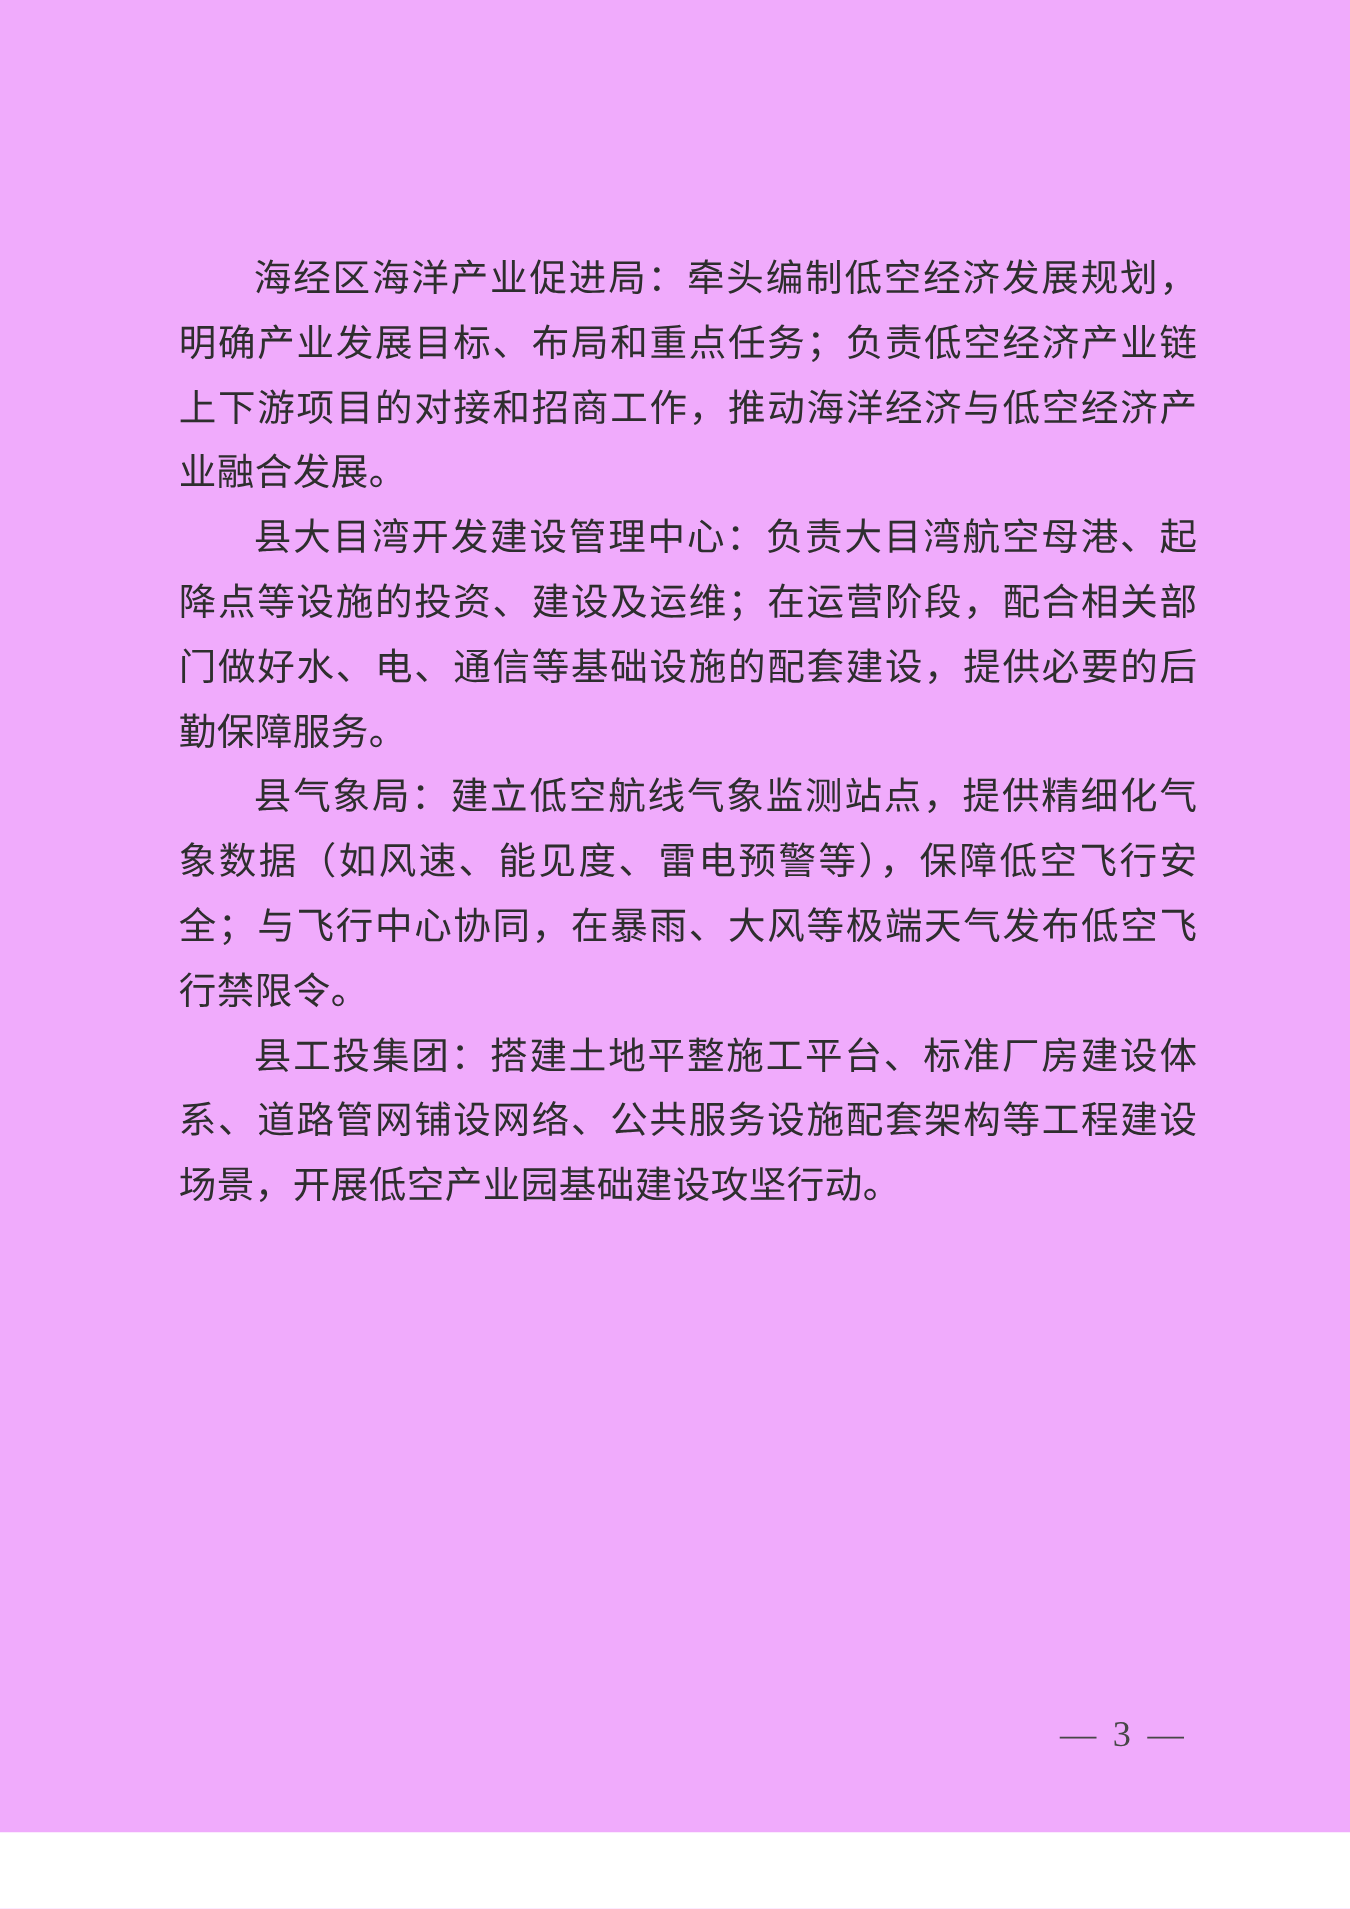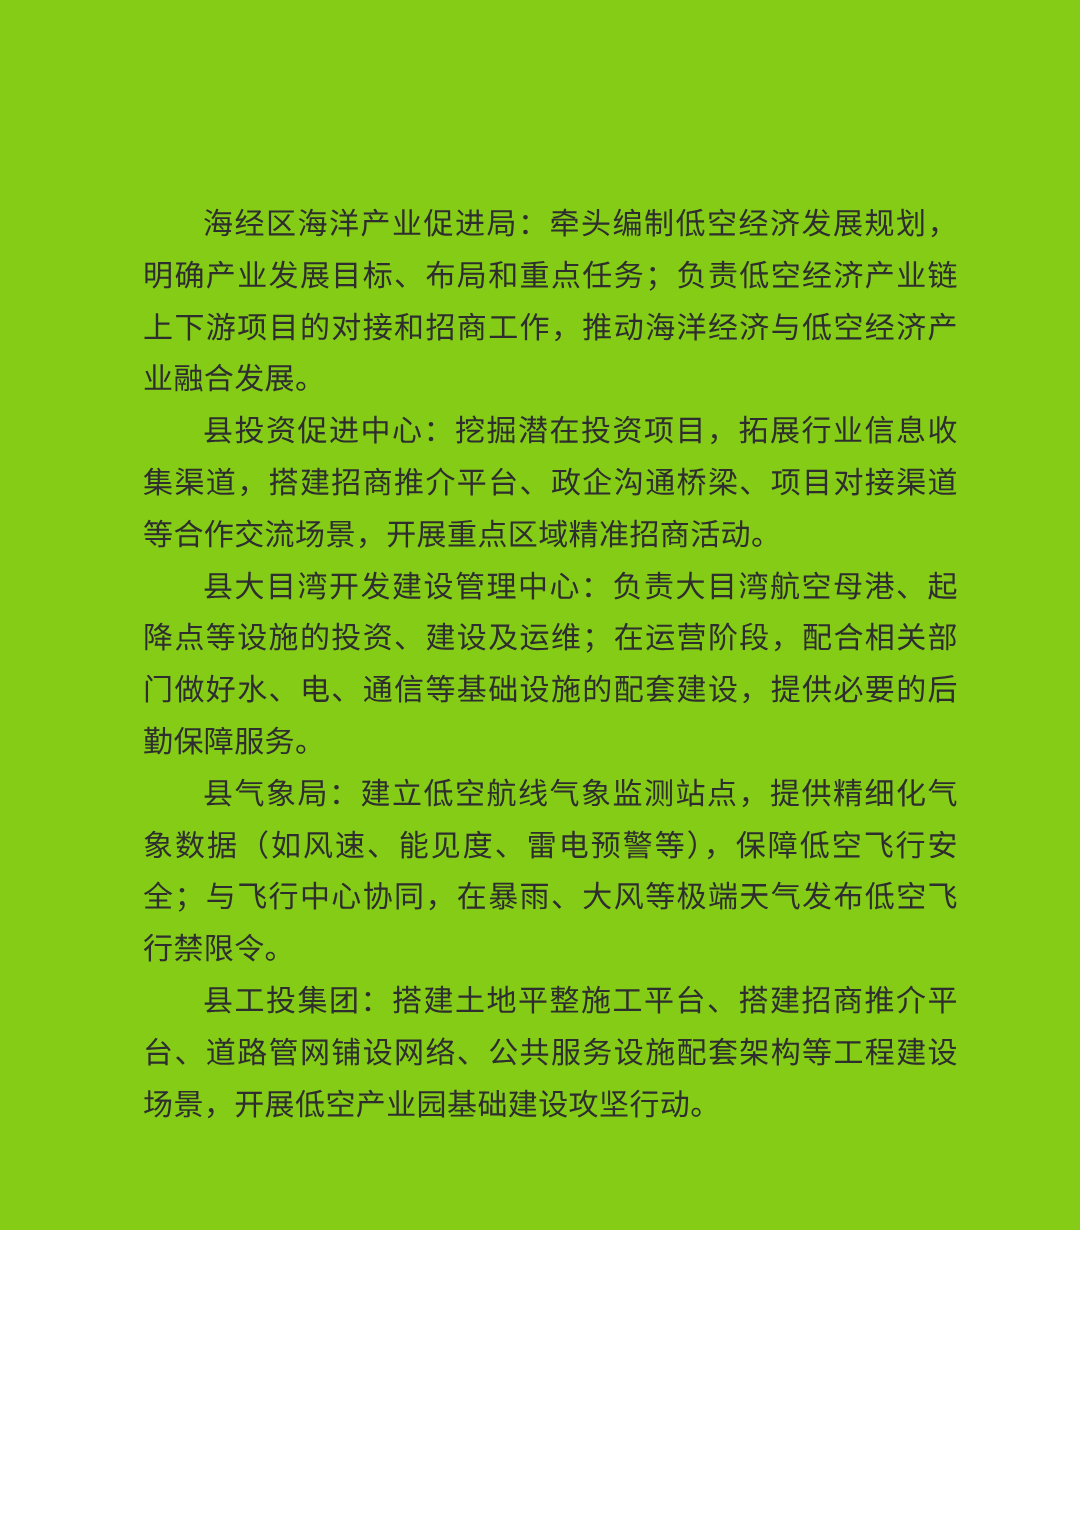--- a/index.html
+++ b/index.html
@@ -4,23 +4,23 @@
 <title>Document Page 3</title>
 <style>
   html, body {
     margin: 0;
     padding: 0;
     background: #ffffff;
   }
   .page {
     position: relative;
     width: 1080px;
-    height: 1230px;
+    height: 1466px;
     margin: 0 auto;
-    background: #84cc16;
+    background: #f0abfc;
     font-family: "Liberation Serif", "DejaVu Serif", serif;
     overflow: hidden;
   }
   .content {
     position: absolute;
     left: 143px;
     top: 198px;
     width: 815px;
     color: #2e2e2e;
   }
@@ -47,19 +47,18 @@
     white-space: nowrap;
     text-align: left;
   }
 </style>
 </head>
 <body>
 
 <div class="page">
   <div class="content">
     <p class="para">海经区海洋产业促进局：牵头编制低空经济发展规划，明确产业发展目标、布局和重点任务；负责低空经济产业链上下游项目的对接和招商工作，推动海洋经济与低空经济产业融合发展。</p>
-    <p class="para">县投资促进中心：挖掘潜在投资项目，拓展行业信息收集渠道，搭建招商推介平台、政企沟通桥梁、项目对接渠道等合作交流场景，开展重点区域精准招商活动。</p>
     <p class="para">县大目湾开发建设管理中心：负责大目湾航空母港、起降点等设施的投资、建设及运维；在运营阶段，配合相关部门做好水、电、通信等基础设施的配套建设，提供必要的后勤保障服务。</p>
     <p class="para">县气象局：建立低空航线气象监测站点，提供精细化气象数据（如风速、能见度、雷电预警等），保障低空飞行安全；与飞行中心协同，在暴雨、大风等极端天气发布低空飞行禁限令。</p>
-    <p class="para">县工投集团：搭建土地平整施工平台、搭建招商推介平台、道路管网铺设网络、公共服务设施配套架构等工程建设场景，开展低空产业园基础建设攻坚行动。</p>
+    <p class="para">县工投集团：搭建土地平整施工平台、标准厂房建设体系、道路管网铺设网络、公共服务设施配套架构等工程建设场景，开展低空产业园基础建设攻坚行动。</p>
   </div>
   <div class="page-number">— 3 —</div>
 </div>
 
 </body></html>

